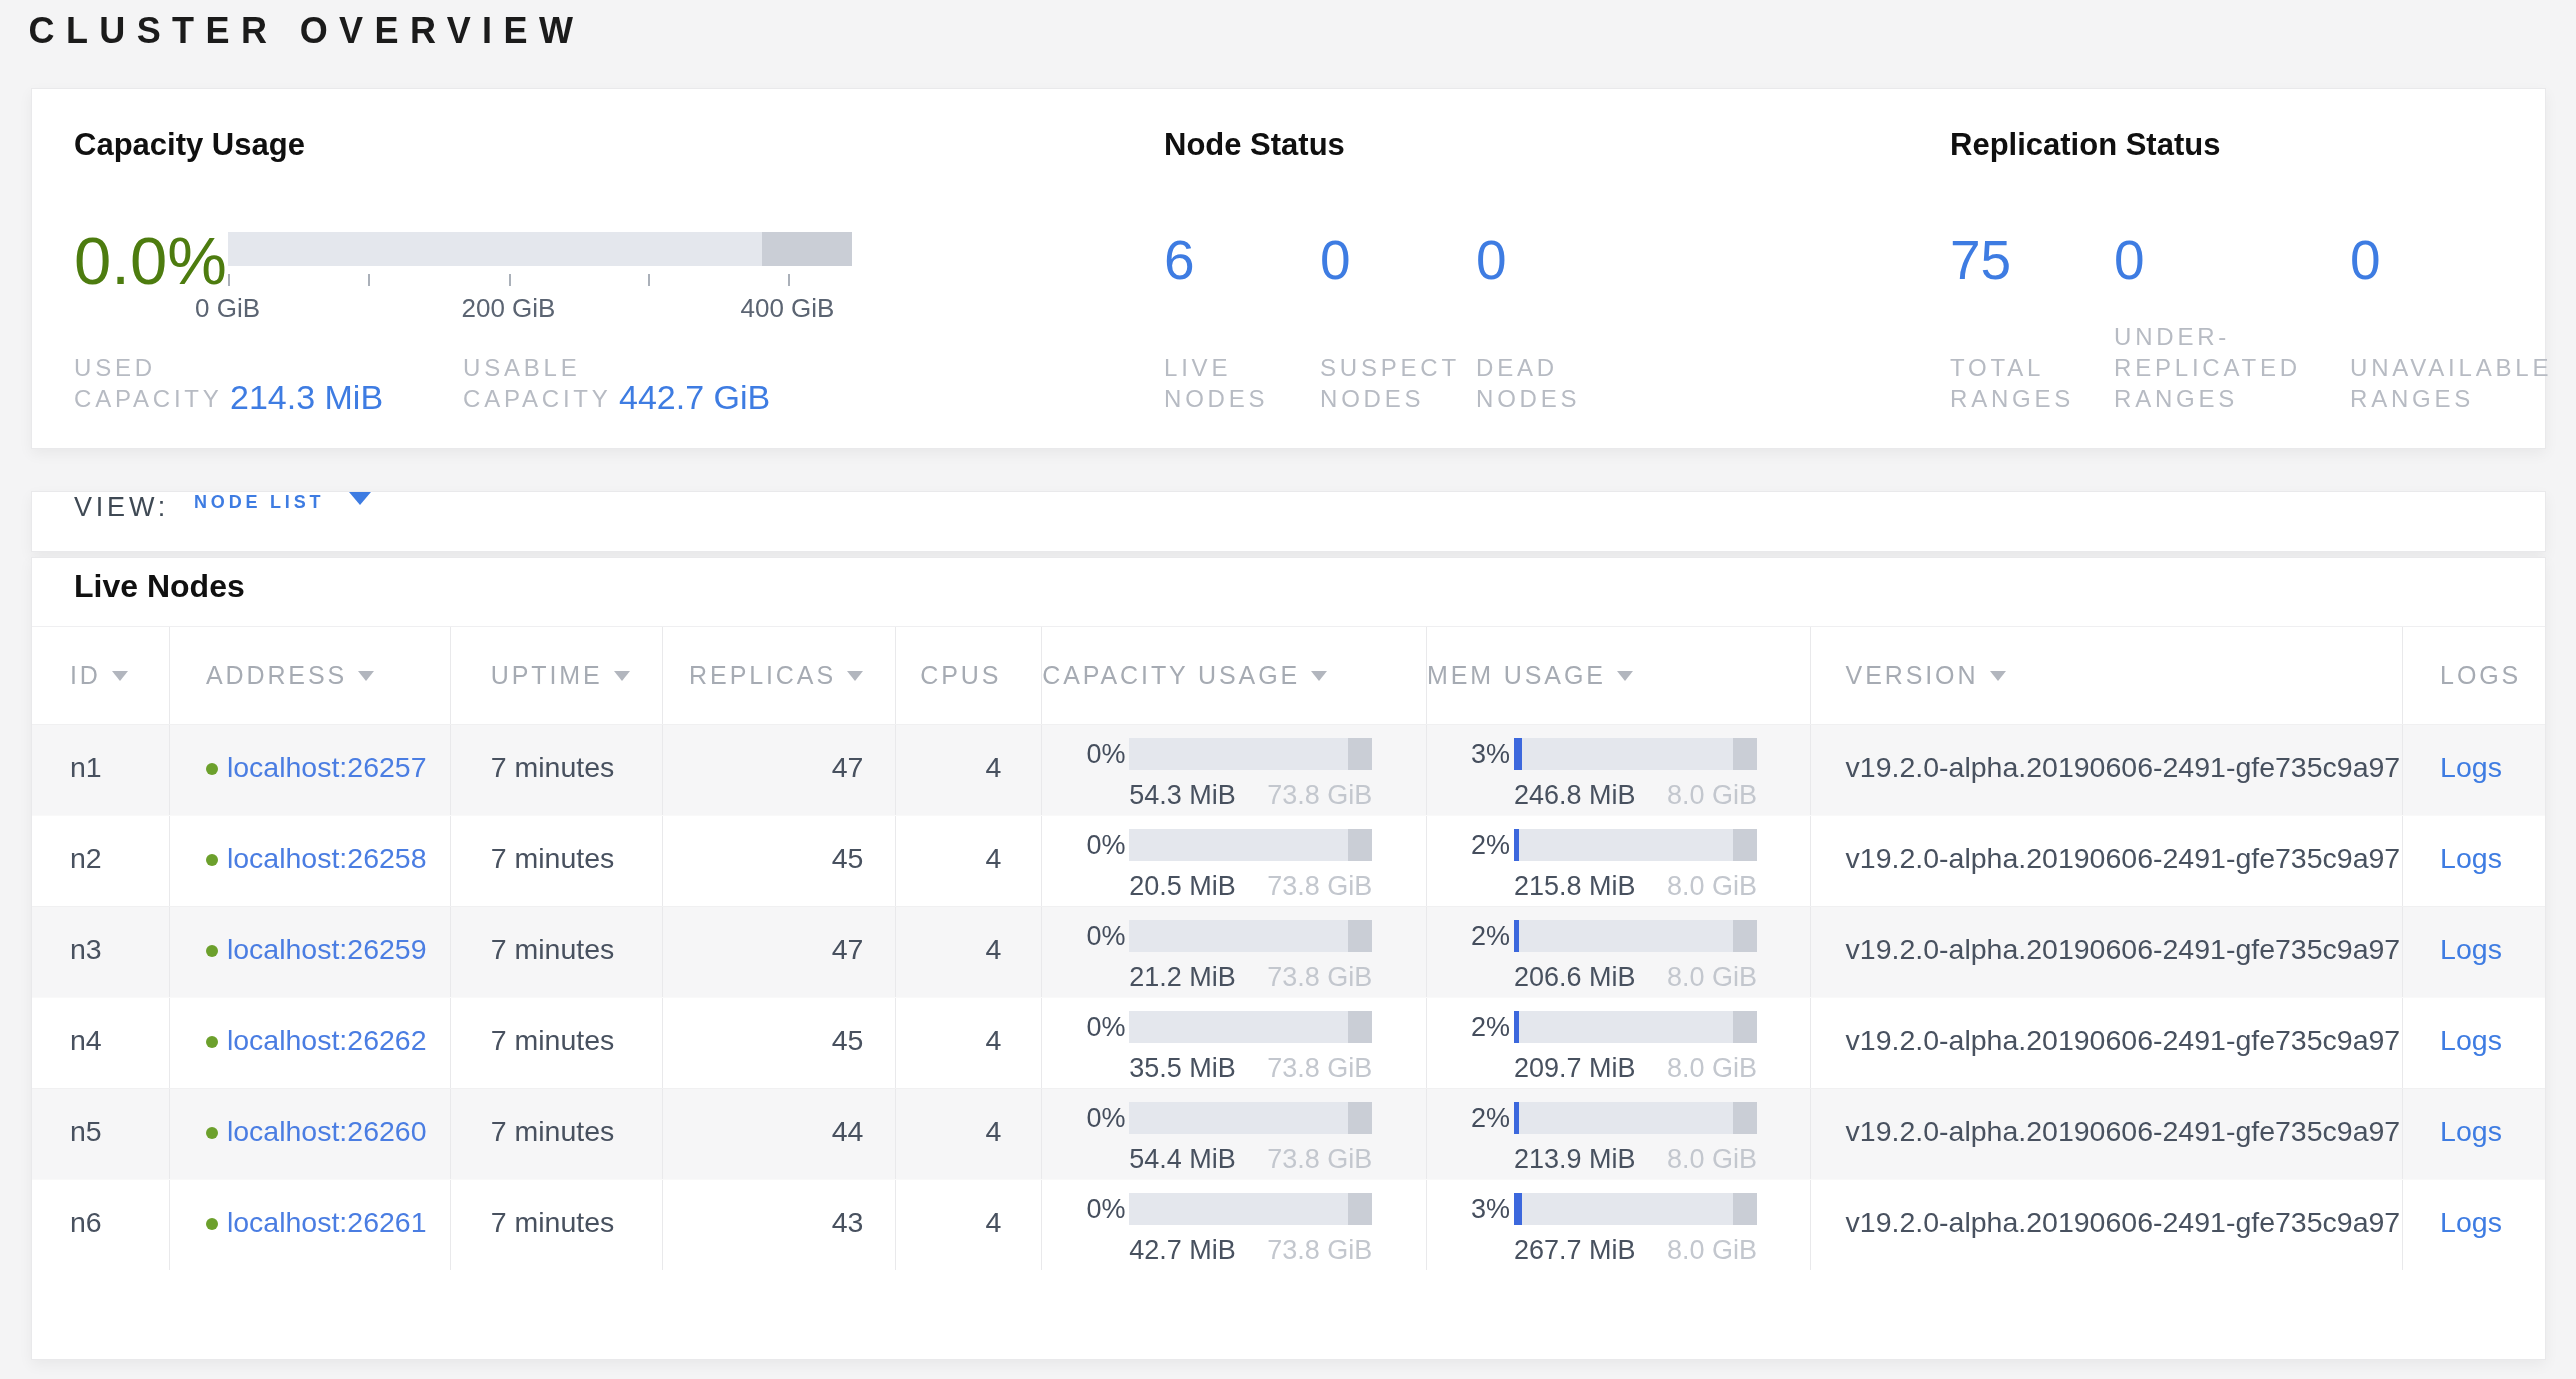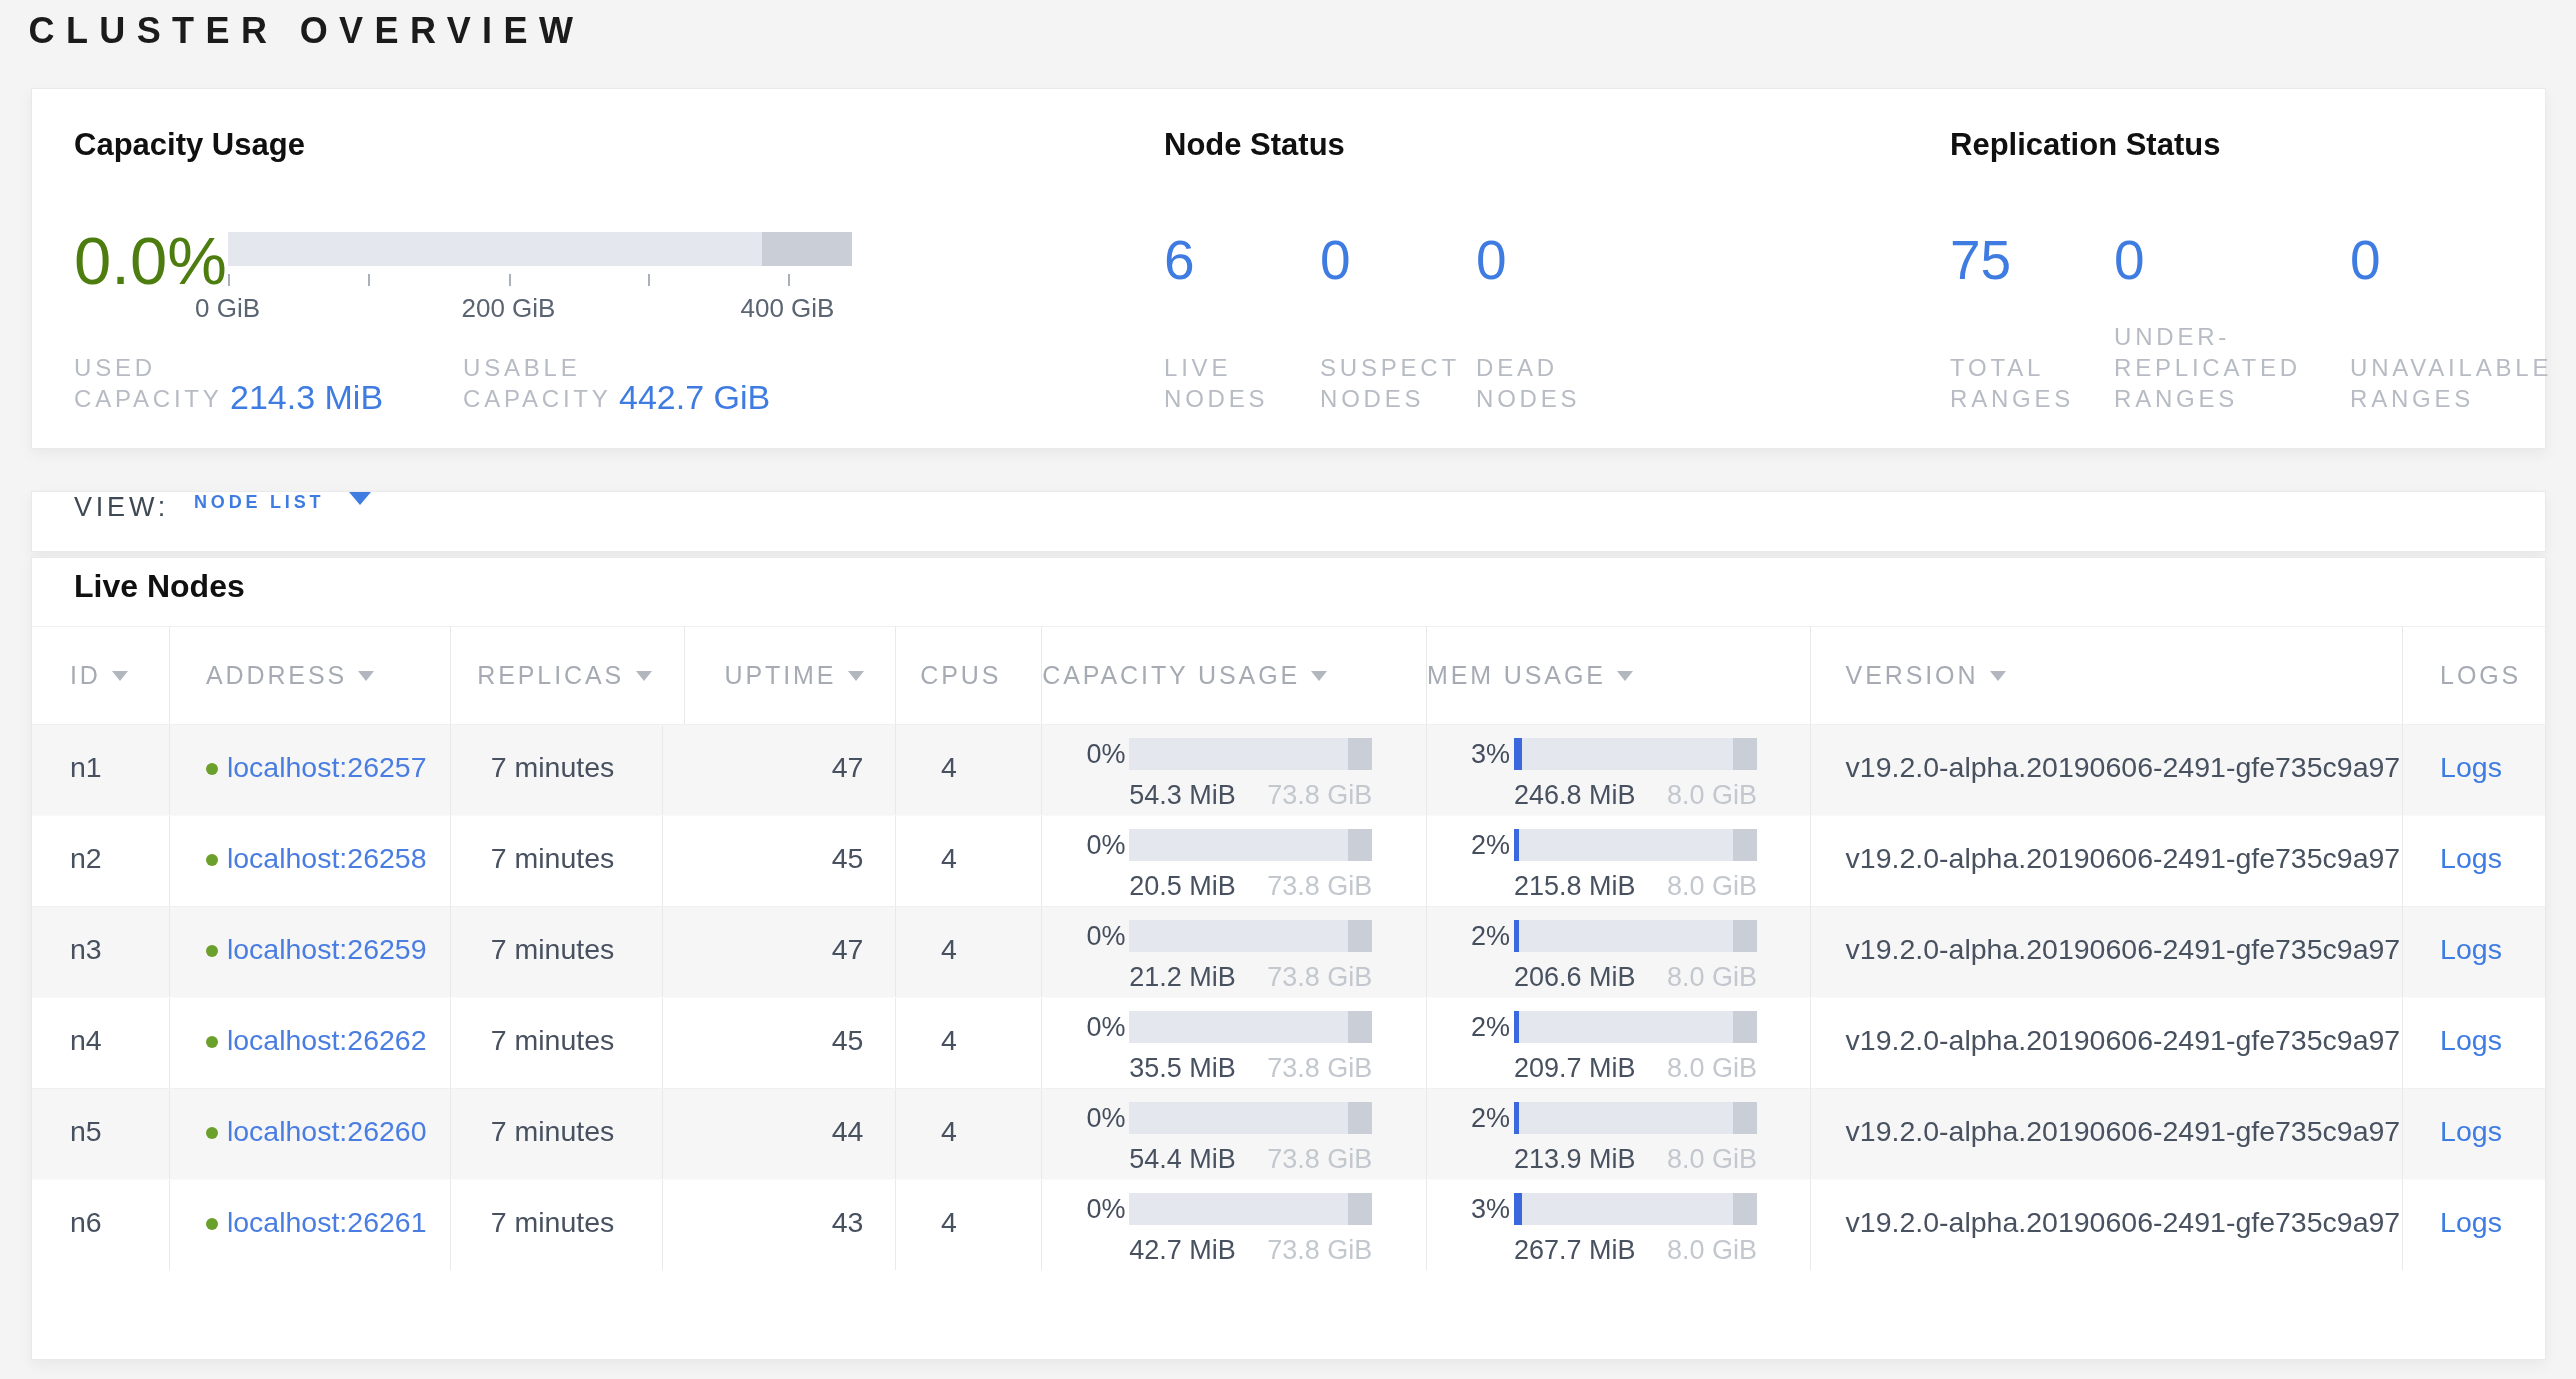--- a/index.html
+++ b/index.html
@@ -75,21 +75,21 @@
     cursor:pointer;
   }
   #table-body{position:absolute;left:0;right:0;top:166px;}
   .tr{display:flex;height:91px;box-sizing:border-box;border-top:1.9px solid rgba(0,0,0,0.025);}
   .tr.alt{background:#f6f6f7;}
   .td{box-sizing:border-box;font-size:28.5px;padding-top:25px;line-height:34px;color:#48515f;white-space:nowrap;overflow:hidden;}
   .col-1{width:137px;padding-left:38px;}
   .col-2{width:281px;padding-left:36px;}
   .col-3{width:212px;padding-left:40px;}
   .col-4{width:234px;text-align:right;padding-right:32px;}
-  .col-5{width:146px;text-align:center;padding-right:40px;}
+  .col-5{width:146px;text-align:right;padding-right:40px;}
   .col-6{width:385px;}
   .col-7{width:384px;}
   .col-8{width:593px;padding-left:35px;}
   .col-9{width:143px;padding-left:37px;}
   .th.col-4,.th.col-5{justify-content:flex-end;}
   .th:not(.col-1){border-left:1.9px solid #e9e9eb;}
   .td:not(.col-1){border-left:1.9px solid #e9e9eb;}
   .sort-icon{
     width:0;height:0;margin-left:11.4px;
     border-left:8.6px solid transparent;border-right:8.6px solid transparent;
@@ -213,26 +213,26 @@
   <div id="live-nodes-title">Live Nodes</div>
   <div id="table-header">
       <div class="th col-1">
         <span>ID</span>
         <span class="sort-icon"></span>
       </div>
       <div class="th col-2">
         <span>ADDRESS</span>
         <span class="sort-icon"></span>
       </div>
+      <div class="th col-3">
+        <span>UPTIME</span>
+        <span class="sort-icon"></span>
+      </div>
       <div class="th col-4">
         <span>REPLICAS</span>
-        <span class="sort-icon"></span>
-      </div>
-      <div class="th col-3">
-        <span>UPTIME</span>
         <span class="sort-icon"></span>
       </div>
       <div class="th col-5">
         <span>CPUS</span>
       </div>
       <div class="th col-6">
         <span>CAPACITY USAGE</span>
         <span class="sort-icon"></span>
       </div>
       <div class="th col-7">

